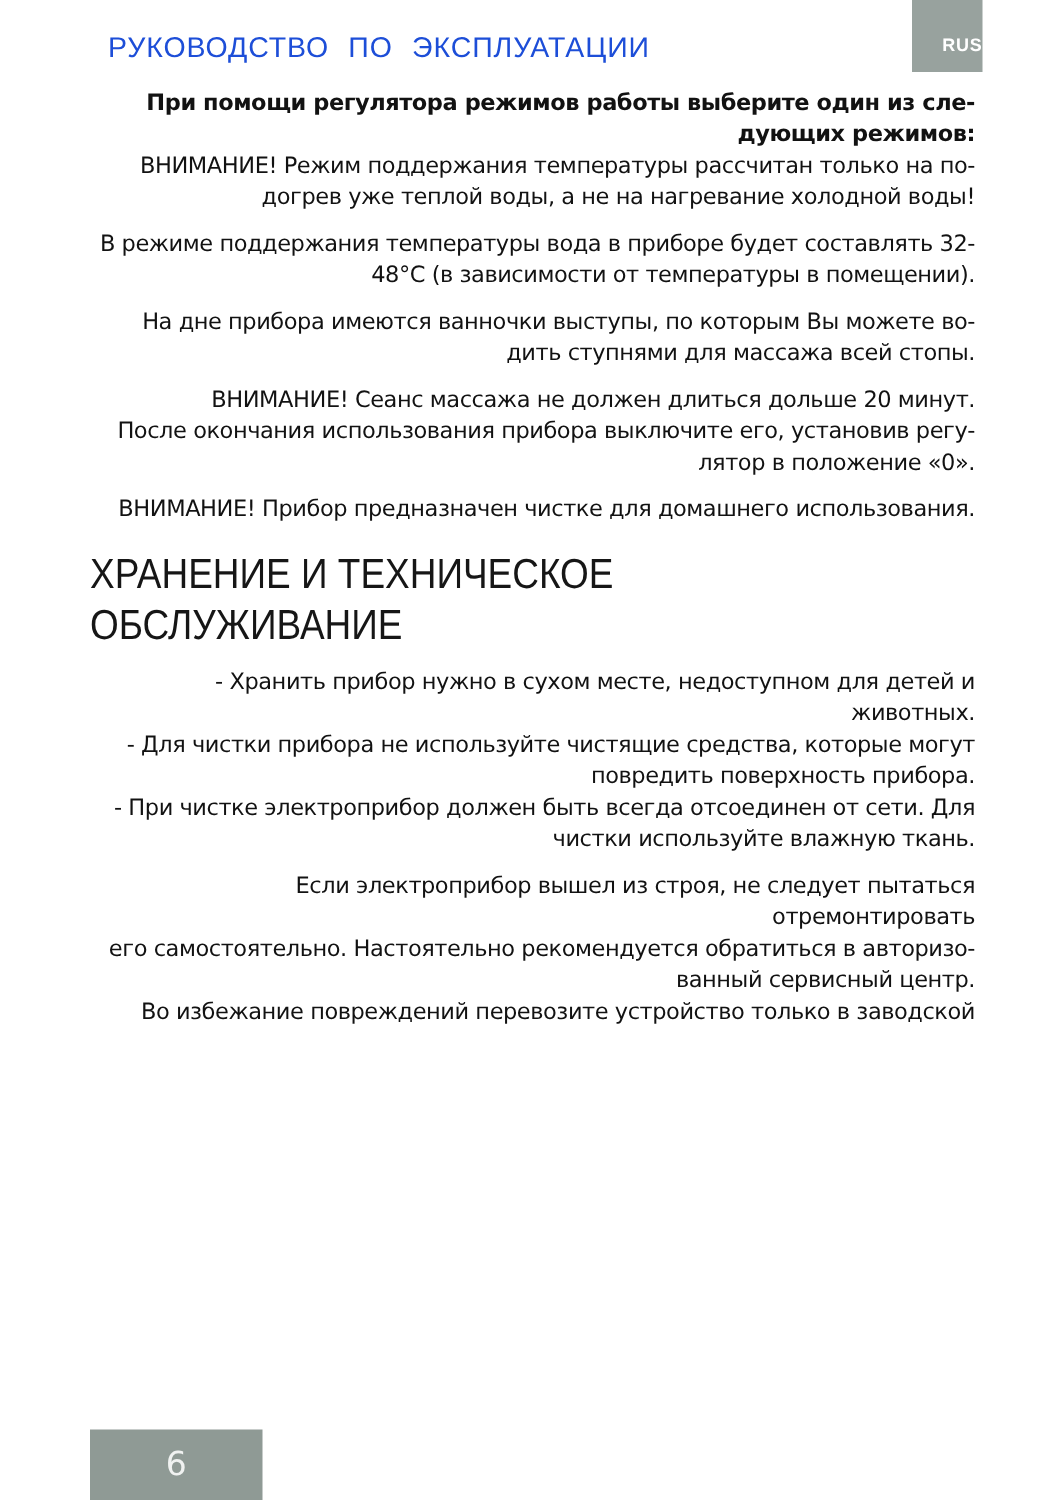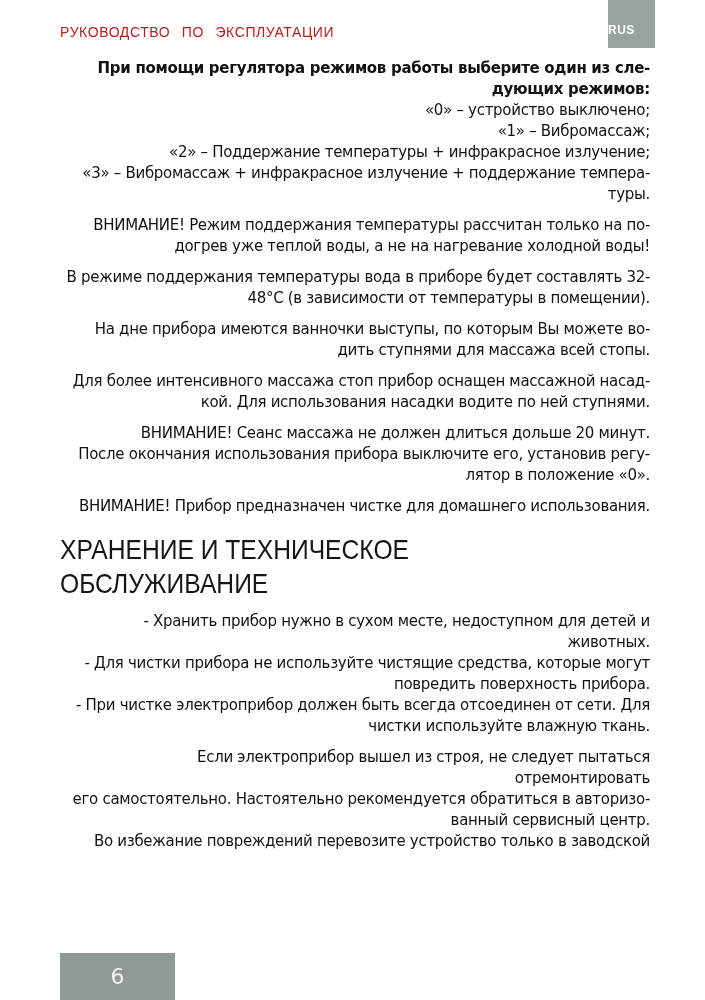--- a/index.html
+++ b/index.html
@@ -4,39 +4,39 @@
 <style>
   html,body { margin:0; padding:0; background:#ffffff; }
   .page {
     position:relative; width:705px; height:1000px;
     background:#ffffff; overflow:hidden;
     font-family:"DejaVu Sans", sans-serif; color:#121212;
   }
   .content { position:absolute; left:60px; top:22px; width:590px; }
   .header-title {
     font-family:"Liberation Sans", sans-serif;
-    font-size:14px; line-height:21px; letter-spacing:0.6px; word-spacing:7px;
-    color:#b91c1c; margin:0 0 15px 0;
+    font-size:19px; line-height:21px; letter-spacing:0.6px; word-spacing:7px;
+    color:#1d4ed8; margin:0 0 15px 12px;
   }
   .para {
     font-size:15px; line-height:21px; letter-spacing:-0.3px;
     margin:0 0 10px 0; white-space:pre-line; color:#121212;text-align:right;
   }
   .para.bold { font-weight:bold; margin-bottom:0; }
   .para b { font-weight:normal; }
   .section-title {
     font-family:"Liberation Sans", sans-serif;
     font-size:28px; line-height:34px; font-weight:normal; color:#161616;
     margin:16px 0 10px 0; white-space:pre-line;
     transform:scaleX(0.88); transform-origin:left center; width:114%;
   }
   .rus-badge {
     position:absolute; top:0; left:608px; width:47px; height:48px;
     background:#98a29e; box-sizing:border-box;
-    display:flex; align-items:center; justify-content:flex-start; padding-top:12px;
+    display:flex; align-items:center; justify-content:flex-end; padding-top:12px;
   }
   .rus-badge .badge-label {
     color:#ffffff; font-family:"Liberation Sans", sans-serif;
     font-weight:bold; font-size:12px; letter-spacing:0.5px;
   }
   .page-number-box {
     position:absolute; left:60px; top:953px; width:115px; height:47px;
     background:#8f9a95; display:flex; align-items:center; justify-content:center;
   }
   .page-number-box .page-number-label {
@@ -52,37 +52,30 @@
       <span class="badge-label">RUS</span>
     </div>
 
   <div class="content">
 
     <div class="header-title">РУКОВОДСТВО ПО ЭКСПЛУАТАЦИИ</div>
 
     <p class="para bold">При помощи регулятора режимов работы выберите один из сле-
 дующих режимов:</p>
 
-    <p class="para">«0» – устройство выключено;
-«1» – Вибромассаж;
-«2» – Поддержание температуры + инфракрасное излучение;
-«3» – Вибромассаж + инфракрасное излучение + поддержание темпера-
-туры.</p>
 
     <p class="para"><b>ВНИМАНИЕ!</b> <span>Режим поддержания температуры рассчитан только на по-
 догрев уже теплой воды, а не на нагревание холодной воды!</span></p>
 
     <p class="para">В режиме поддержания температуры вода в приборе будет составлять 32-
 48°С (в зависимости от температуры в помещении).</p>
 
     <p class="para">На дне прибора имеются ванночки выступы, по которым Вы можете во-
 дить ступнями для массажа всей стопы.</p>
 
-    <p class="para">Для более интенсивного массажа стоп прибор оснащен массажной насад-
-кой. Для использования насадки водите по ней ступнями.</p>
 
 
     <p class="para"><b>ВНИМАНИЕ!</b> <span>Сеанс массажа не должен длиться дольше 20 минут.
 После окончания использования прибора выключите его, установив регу-
 лятор в положение «0».</span></p>
 
 
     <p class="para"><b>ВНИМАНИЕ!</b> <span>Прибор предназначен чистке для домашнего использования.</span></p>
 
     <h1 class="section-title">ХРАНЕНИЕ И ТЕХНИЧЕСКОЕ

